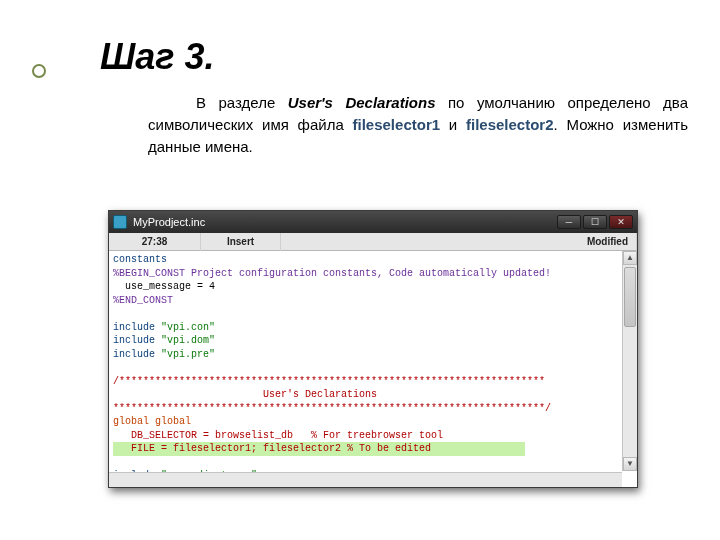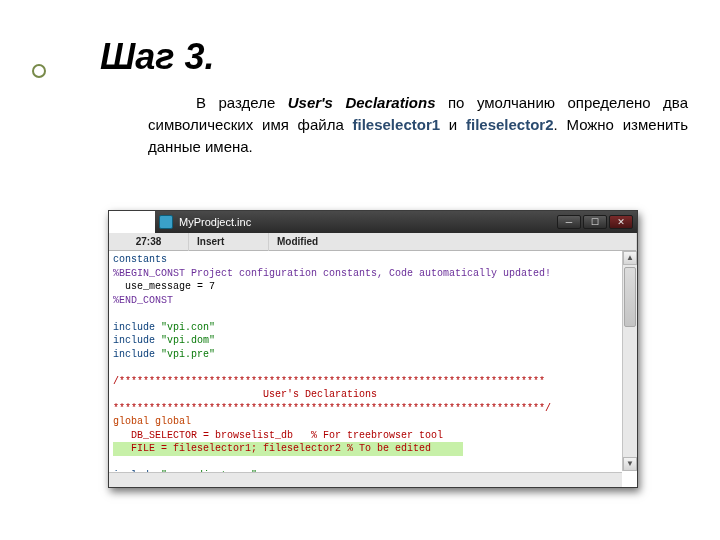--- a/index.html
+++ b/index.html
@@ -60,21 +60,20 @@
     font-family: Verdana, Arial, sans-serif;
   }
   .titlebar {
     height: 22px;
     background: linear-gradient(#4a4a4a,#2a2a2a);
     color: #fff;
     display: flex;
     align-items: center;
     padding: 0 4px;
     font-size: 11px;
-    margin-left: 46px;
   }
   .app-icon {
     width: 14px; height: 14px;
     background: #3aa0c8;
     border: 1px solid #0e5e7a;
     margin-right: 6px;
     border-radius: 2px;
   }
   .win-btns { margin-left: auto; display:flex; gap:2px; }
   .win-btn {
@@ -92,24 +91,24 @@
     height: 18px;
     background: #e6e6e6;
     border-bottom: 1px solid #b6b6b6;
     display: flex;
     align-items: center;
     font-size: 10px;
     font-weight: bold;
     color: #222;
   }
   .statusbar div { padding: 0 8px; border-right: 1px solid #cfcfcf; line-height:18px; }
-  .status-pos { width: 80px; text-align:center; }
-  .status-ins { width: 80px; }
+  .status-pos { width: 92px; text-align:center; }
+  .status-ins { width: 80px; text-align:center; }
   .status-ind { width: 110px; }
-  .status-mod { flex: 1; text-align:left; }
+  .status-mod { flex: 1; text-align:right; }
   .code-area {
     position: absolute;
     top: 40px; left:0; right:0; bottom:0;
     overflow: hidden;
     background: #ffffff;
     padding: 2px 6px 2px 4px;
     font-family: "Courier New", monospace;
     font-size: 10px;
     line-height: 13.5px;
     white-space: pre;
@@ -123,21 +122,21 @@
   .scrollbar-h {
     position:absolute; left:0; right:15px; bottom:0; height:15px;
     background:#e8e8e8; border-top:1px solid #c4c4c4;
   }
   .c-kw { color:#0a3f7a; font-weight:normal; }
   .c-str { color:#0a7a0a; }
   .c-dir { color:#c04000; }
   .c-red { color:#b00000; }
   .c-purple { color:#6b2f9a; }
   .c-decl { color:#b00000; }
-  .hl-row { background:#c7f0a8; display:inline-block; padding-right:32px; }
+  .hl-row { background:#c7f0a8; display:inline-block; padding-right:94px; }
 </style>
 </head>
 <body>
 
 <div class="bullet"></div>
 
 <div class="heading">Шаг 3.</div>
 
 <div class="para"><span class="indent"></span><span>В разделе </span><span class="b">User's Declarations</span><span> по умолчанию определено два символических имя файла </span><span class="kw1">fileselector1</span><span> и </span><span class="kw2">fileselector2</span><span>. Можно изменить данные имена.</span></div>
 
@@ -154,21 +153,21 @@
   </div>
 
   <div class="statusbar">
     <div class="status-pos">27:38</div>
     <div class="status-ins">Insert</div>
     <div class="status-mod">Modified</div>
   </div>
 
   <div class="code-area"><span class="c-kw">constants</span>
 <span class="c-purple">%BEGIN_CONST Project configuration constants, Code automatically updated!</span>
-<span>  use_message = 7</span>
+<span>  use_message = 4</span>
 <span class="c-purple">%END_CONST</span>
 <span> </span>
 <span class="c-kw">include</span><span class="c-str"> "vpi.con"</span>
 <span class="c-kw">include</span><span class="c-str"> "vpi.dom"</span>
 <span class="c-kw">include</span><span class="c-str"> "vpi.pre"</span>
 <span> </span>
 <span class="c-red">/***********************************************************************</span>
 <span class="c-red">                         User's Declarations</span>
 <span class="c-red">************************************************************************/</span>
 <span class="c-dir">global global</span>

